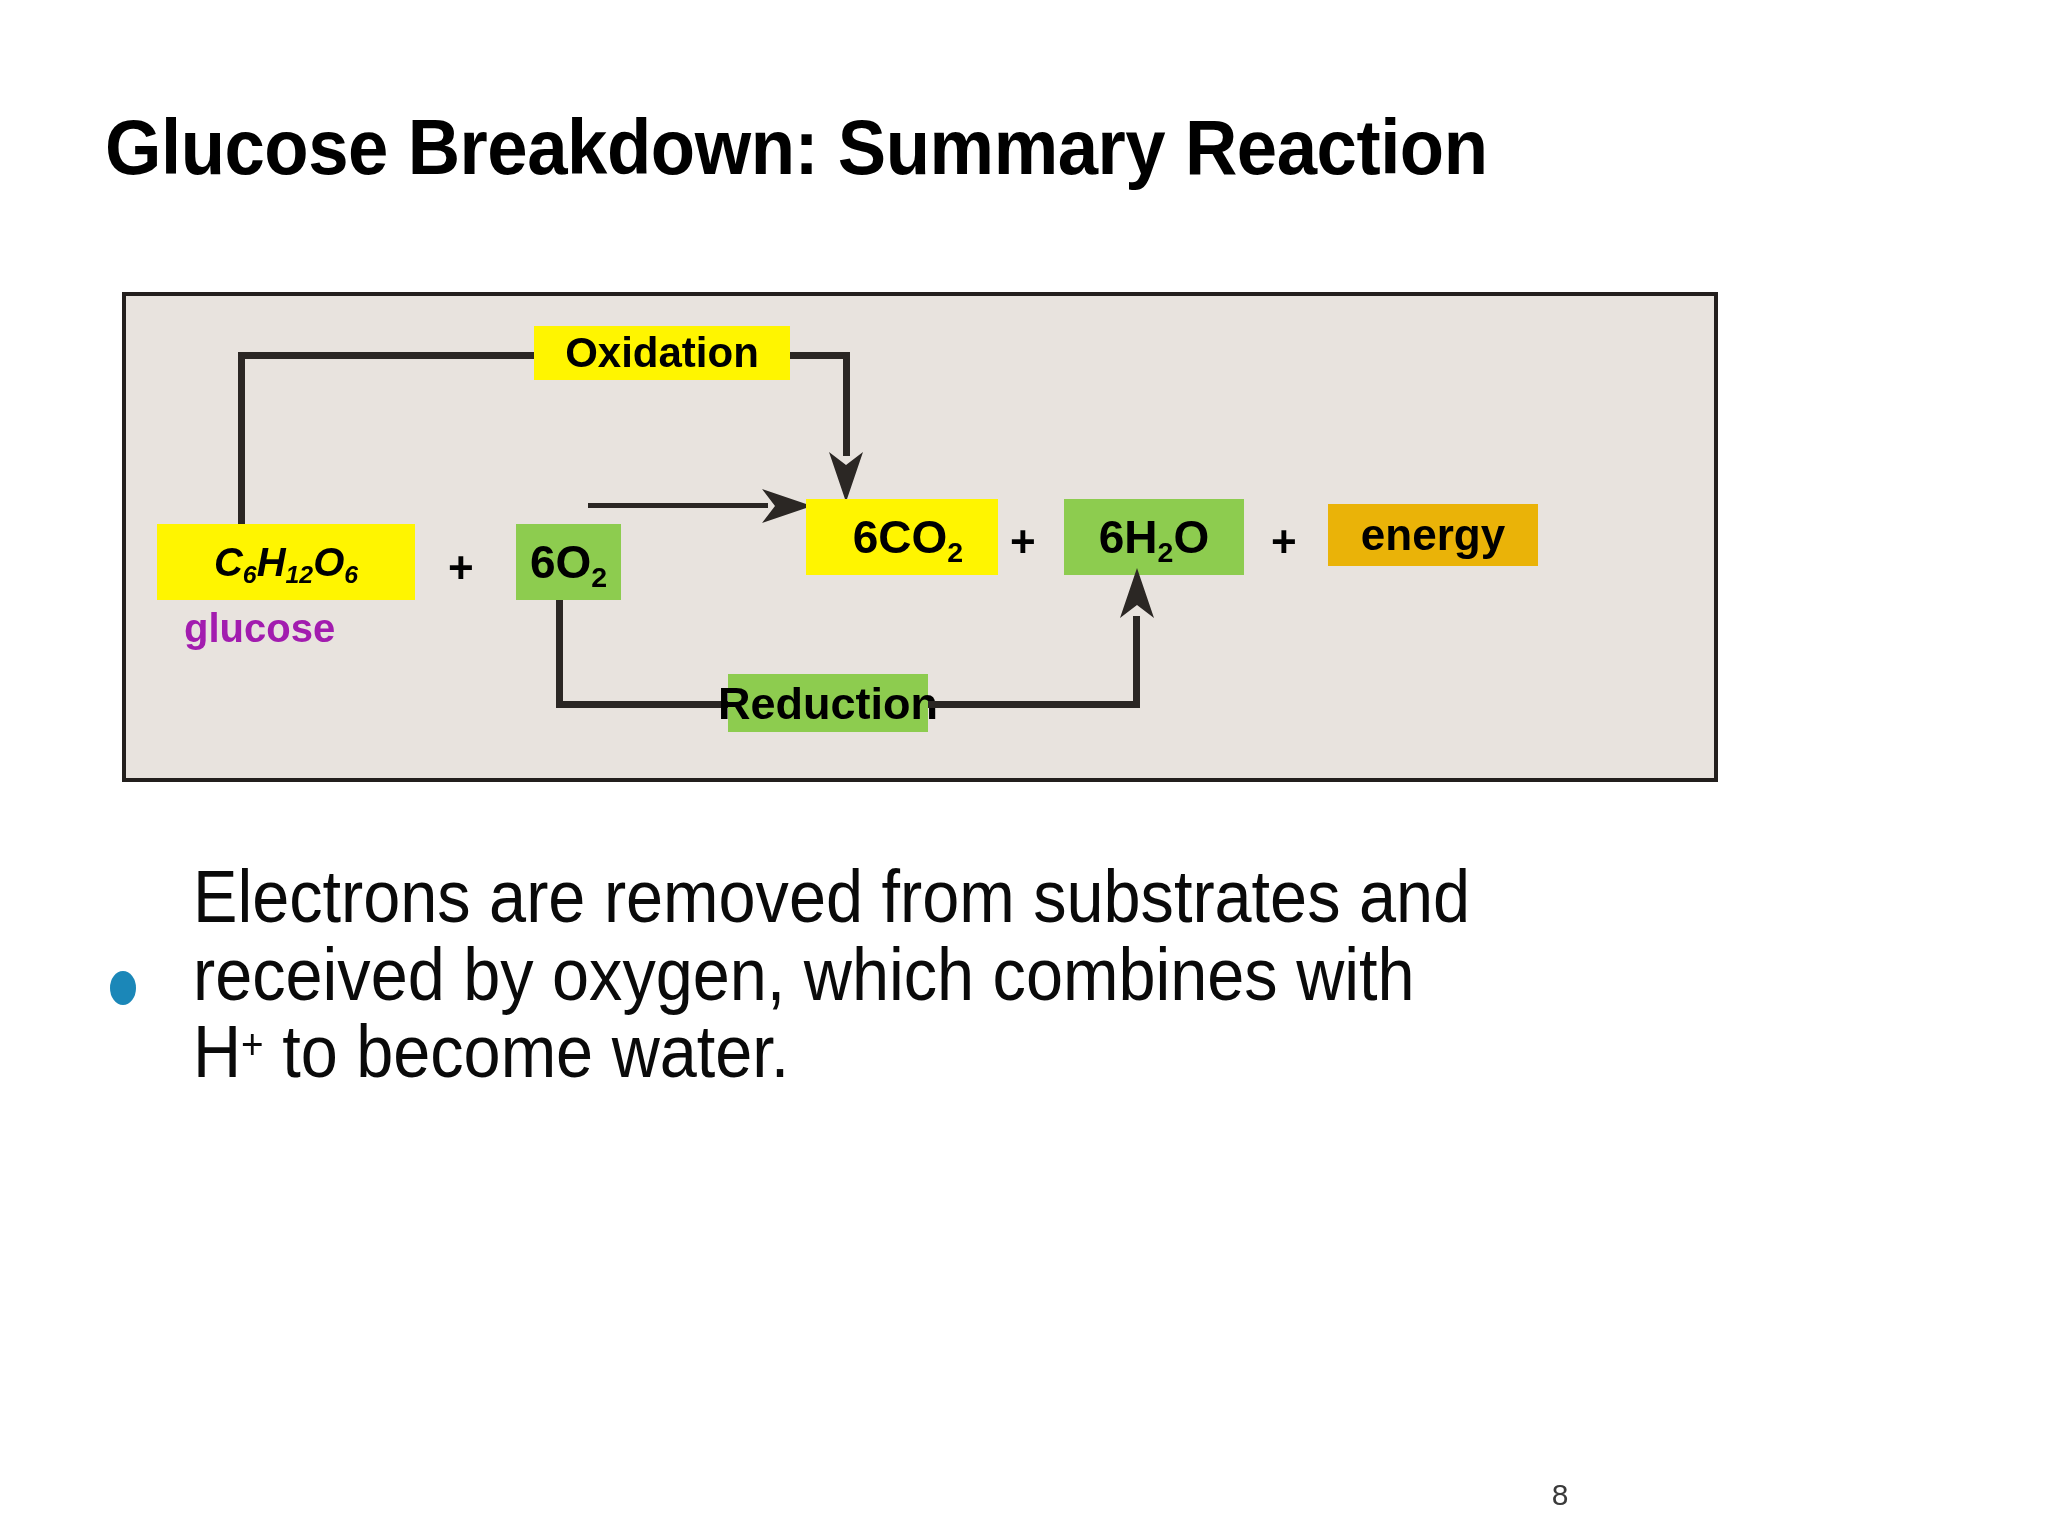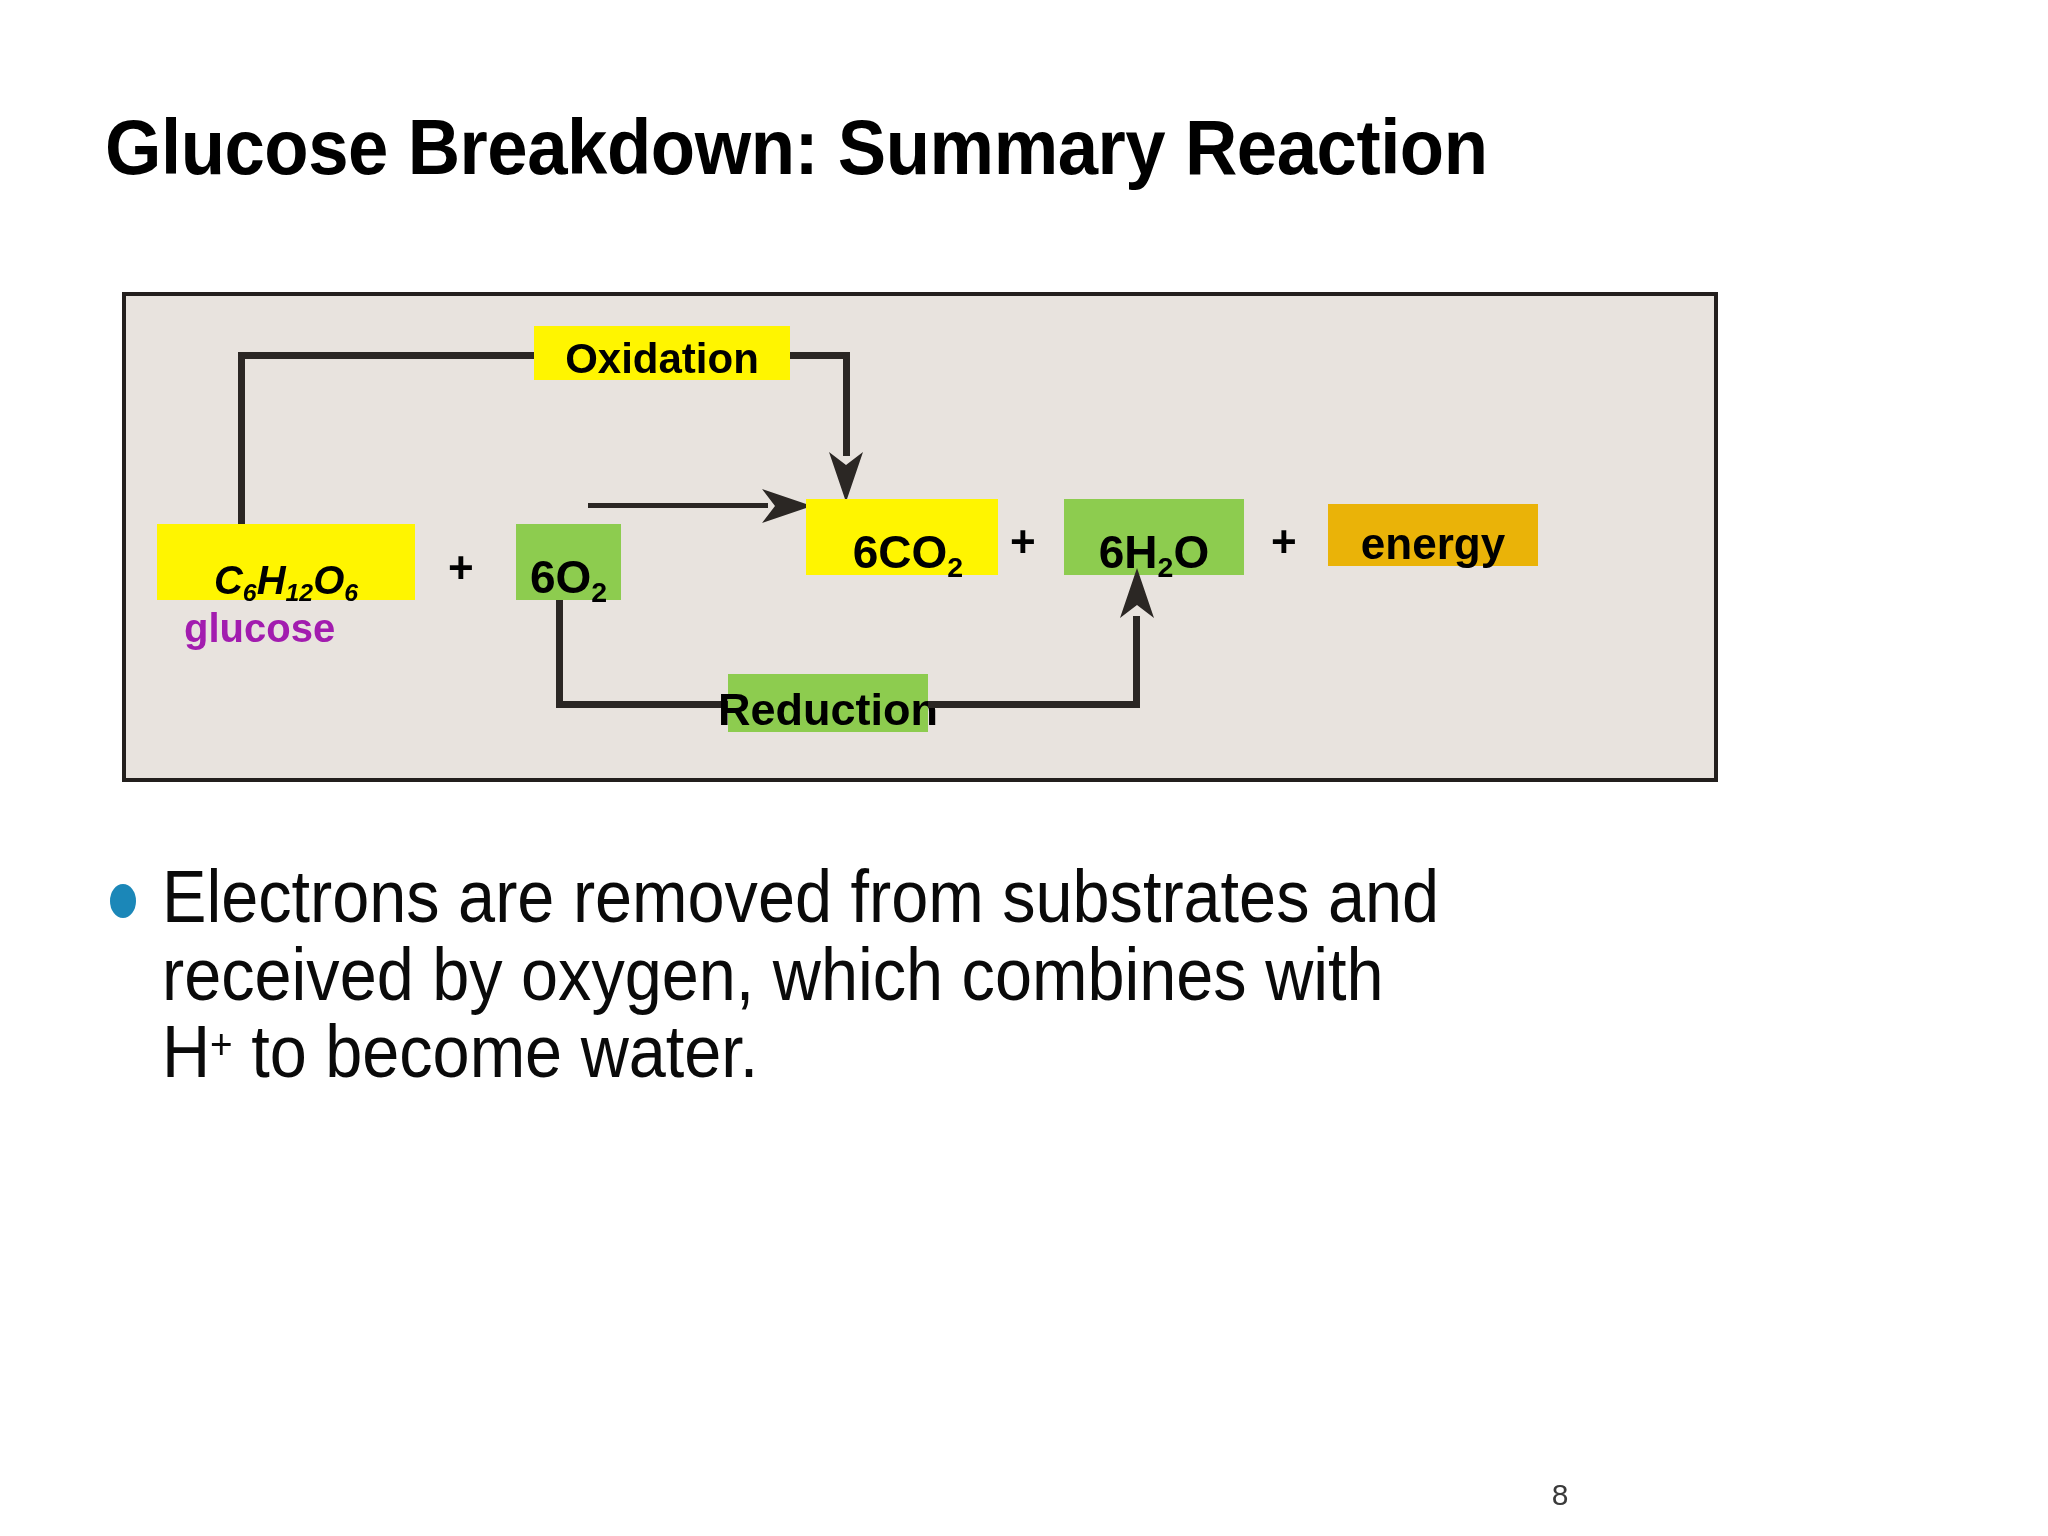--- a/index.html
+++ b/index.html
@@ -45,21 +45,21 @@
     box-sizing: border-box;
   }
   .dg {
     position: absolute;
   }
 
   
   .chem-box {
     position: absolute;
     display: flex;
-    align-items: flex-end;
+    align-items: center;
     justify-content: center;
     font-family: "Liberation Sans", sans-serif;
     font-weight: bold;
     color: #000000;
     line-height: 1;
     white-space: nowrap;
   }
   .yellow { background: #FFF500; }
   .green  { background: #8DCC4F; }
   .red    { background: #eab308; }
@@ -106,21 +106,22 @@
   
   #bullets {
     position: absolute;
     left: 110px;
     top: 858px;
     width: 1880px;
   }
   .bullet-row {
     position: relative;
     display: flex;
-    align-items: flex-start;
+    align-items: center;
+    gap: 31px;
   }
   .bullet-dot {
     flex: 0 0 auto;
     width: 26px;
     height: 34px;
     border-radius: 50%;
     background: #1B87B8;
     margin-top: 26px;
     margin-right: 26px;
   }

